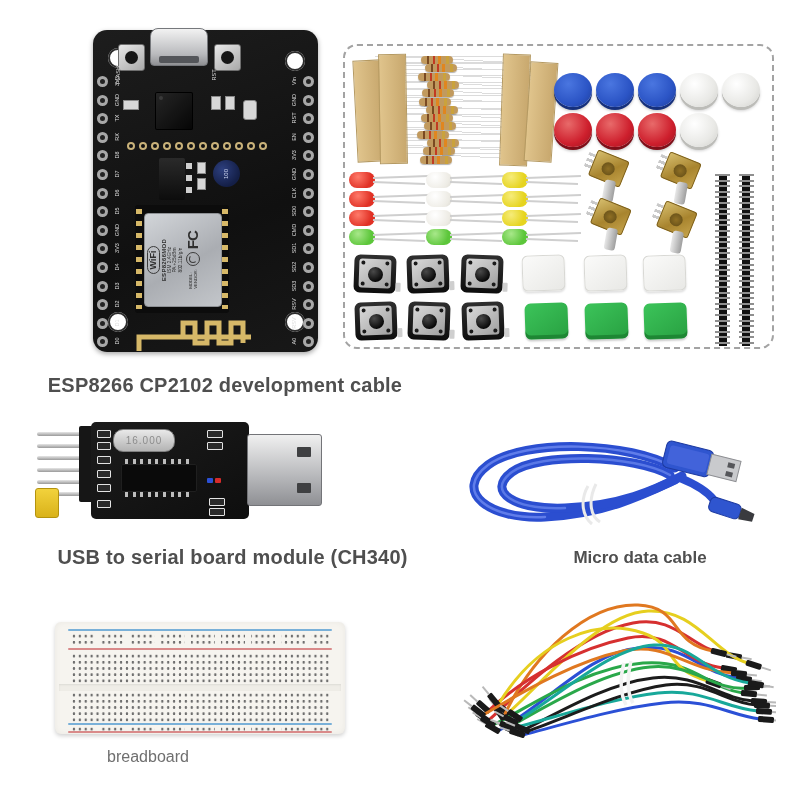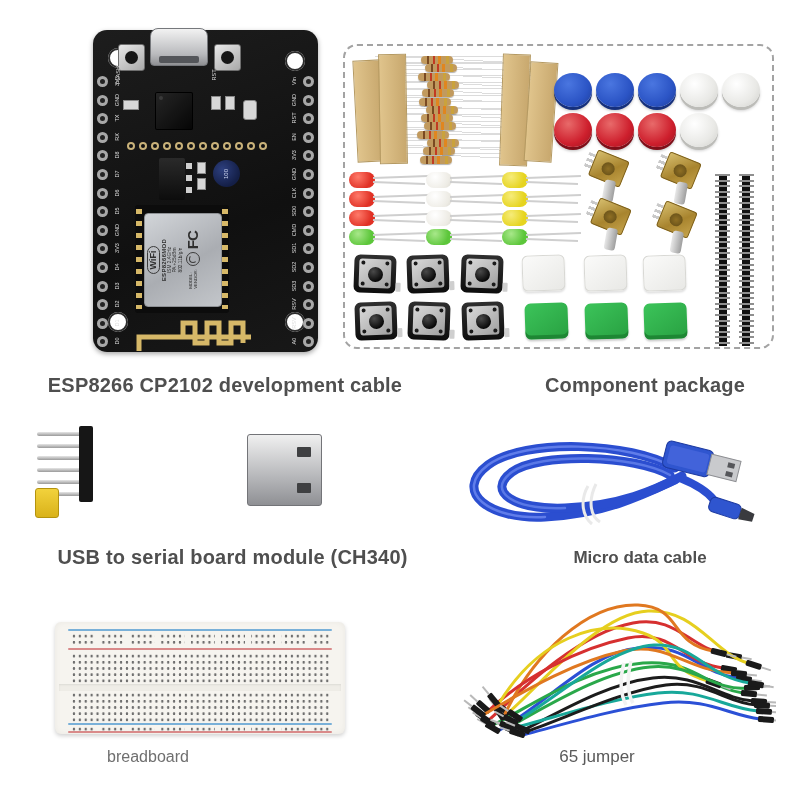--- a/index.html
+++ b/index.html
@@ -467,20 +467,38 @@
   <div class="abs usbser">
     <div class="ser-pin" style="left:2px;top:10px"></div>
     <div class="ser-pin" style="left:2px;top:22px"></div>
     <div class="ser-pin" style="left:2px;top:34px"></div>
     <div class="ser-pin" style="left:2px;top:46px"></div>
     <div class="ser-pin" style="left:2px;top:58px"></div>
     <div class="ser-pin" style="left:2px;top:70px"></div>
     <div class="ser-head"></div>
     <div class="jumper-cap"></div>
 
+    <div class="ser-pcb">
+      <div class="crystal">
+        <span>16.000</span>
+      </div>
+      <div class="ser-ic"></div>
+      <div class="tiny" style="left:6px;top:8px;width:12px;height:6px"></div>
+      <div class="tiny" style="left:6px;top:20px;width:12px;height:6px"></div>
+      <div class="tiny" style="left:6px;top:34px;width:12px;height:6px"></div>
+      <div class="tiny" style="left:6px;top:48px;width:12px;height:6px"></div>
+      <div class="tiny" style="left:6px;top:62px;width:12px;height:6px"></div>
+      <div class="tiny" style="left:6px;top:78px;width:12px;height:6px"></div>
+      <div class="tiny" style="left:116px;top:8px;width:14px;height:6px"></div>
+      <div class="tiny" style="left:116px;top:20px;width:14px;height:6px"></div>
+      <div class="tiny" style="left:118px;top:76px;width:14px;height:6px"></div>
+      <div class="tiny" style="left:118px;top:86px;width:14px;height:6px"></div>
+      <div class="dotled" style="left:116px;top:56px;background:#2b50d6"></div>
+      <div class="dotled" style="left:124px;top:56px;background:#d62b2b"></div>
+    </div>
     <div class="usba"></div>
   </div>
 
   <svg class="abs cable-svg" width="335" height="118" viewBox="0 0 335 118">
     <g fill="none" stroke-linecap="round">
       <path d="M245,48 C200,22 95,18 58,45 C22,72 60,100 115,97 C175,94 215,74 245,60" stroke="#2b4ed0" stroke-width="9"></path>
       <path d="M240,55 C205,35 110,32 82,52 C55,72 85,90 135,88 C190,86 225,70 252,56" stroke="#2b4ed0" stroke-width="9"></path>
       <path d="M245,48 C200,22 95,18 58,45 C22,72 60,100 115,97" stroke="#6e8af0" stroke-width="2.5" opacity=".8"></path>
       <path d="M240,55 C205,35 110,32 82,52 C55,72 85,90 135,88" stroke="#6e8af0" stroke-width="2.5" opacity=".7"></path>
       <path d="M250,58 C265,64 276,70 284,80" stroke="#2b4ed0" stroke-width="8"></path>
@@ -638,18 +656,16 @@
         <line x1="14" y1="0" x2="24" y2="0" stroke="#b9b9b9" stroke-width="2"></line>
       </g>
       <g transform="translate(322,90) rotate(10)">
         <rect x="-2" y="-3" width="16" height="6" rx="1.5" fill="#1a1a1a"></rect>
         <line x1="14" y1="0" x2="24" y2="0" stroke="#b9b9b9" stroke-width="2"></line>
       </g>
       <path d="M196,70 C192,85 192,100 198,112 M203,68 C199,85 199,100 205,110" stroke="#f2f2f2" stroke-width="3.5" fill="none"></path>
     </svg>
 
   <div class="caption cap-lg" style="left:40px;top:374px;width:370px">ESP8266 CP2102 development cable</div>
-  <div class="caption cap-lg" style="left:520px;top:374px;width:250px">Component package</div>
   <div class="caption cap-lg" style="left:40px;top:546px;width:385px">USB to serial board module (CH340)</div>
   <div class="caption cap-sm" style="left:48px;top:748px;width:200px">breadboard</div>
   <div class="caption cap-md" style="left:515px;top:548px;width:250px">Micro data cable</div>
-  <div class="caption cap-sm2" style="left:497px;top:747px;width:200px">65 jumper</div>
 </div>
 
 </body></html>

